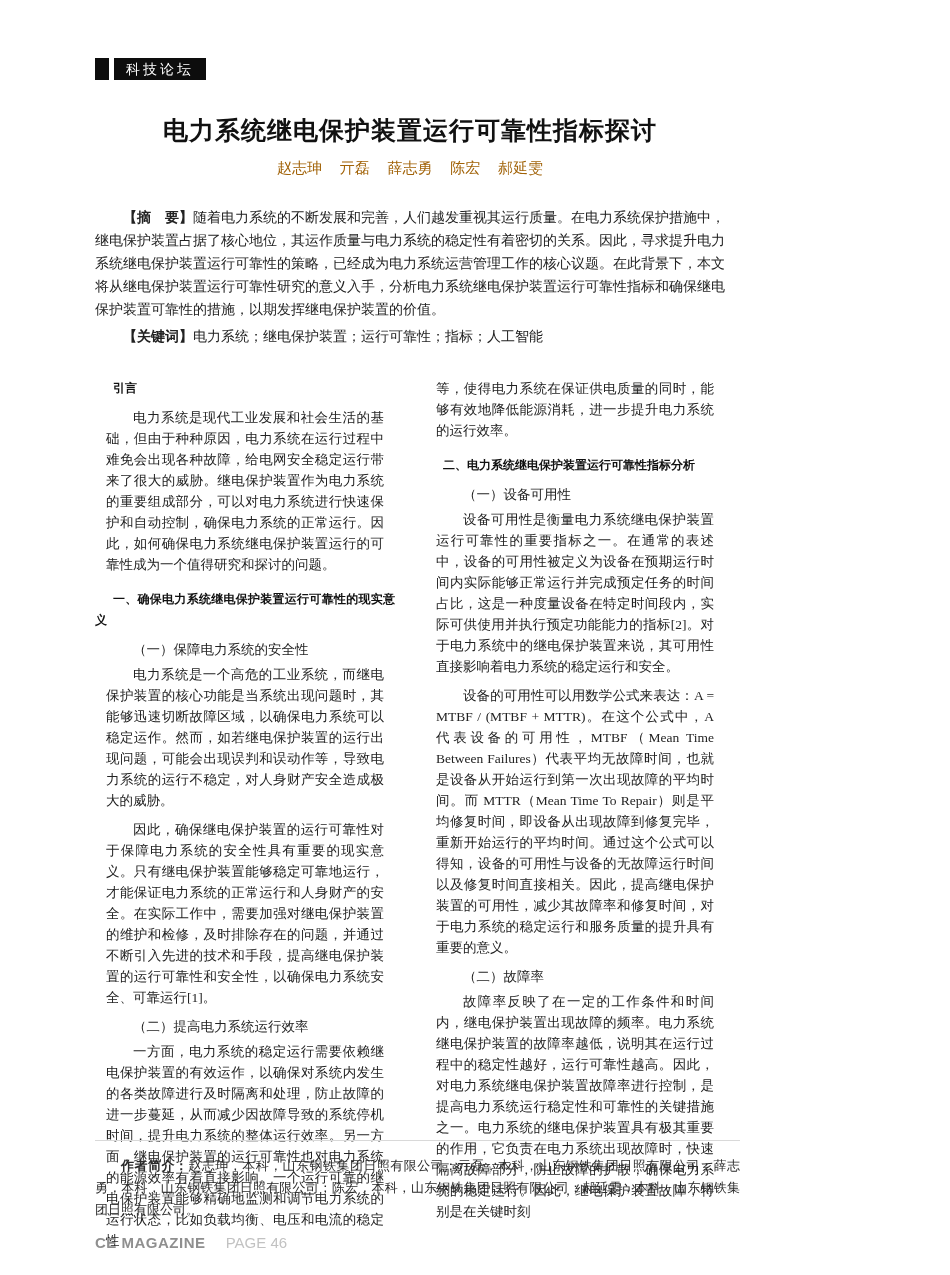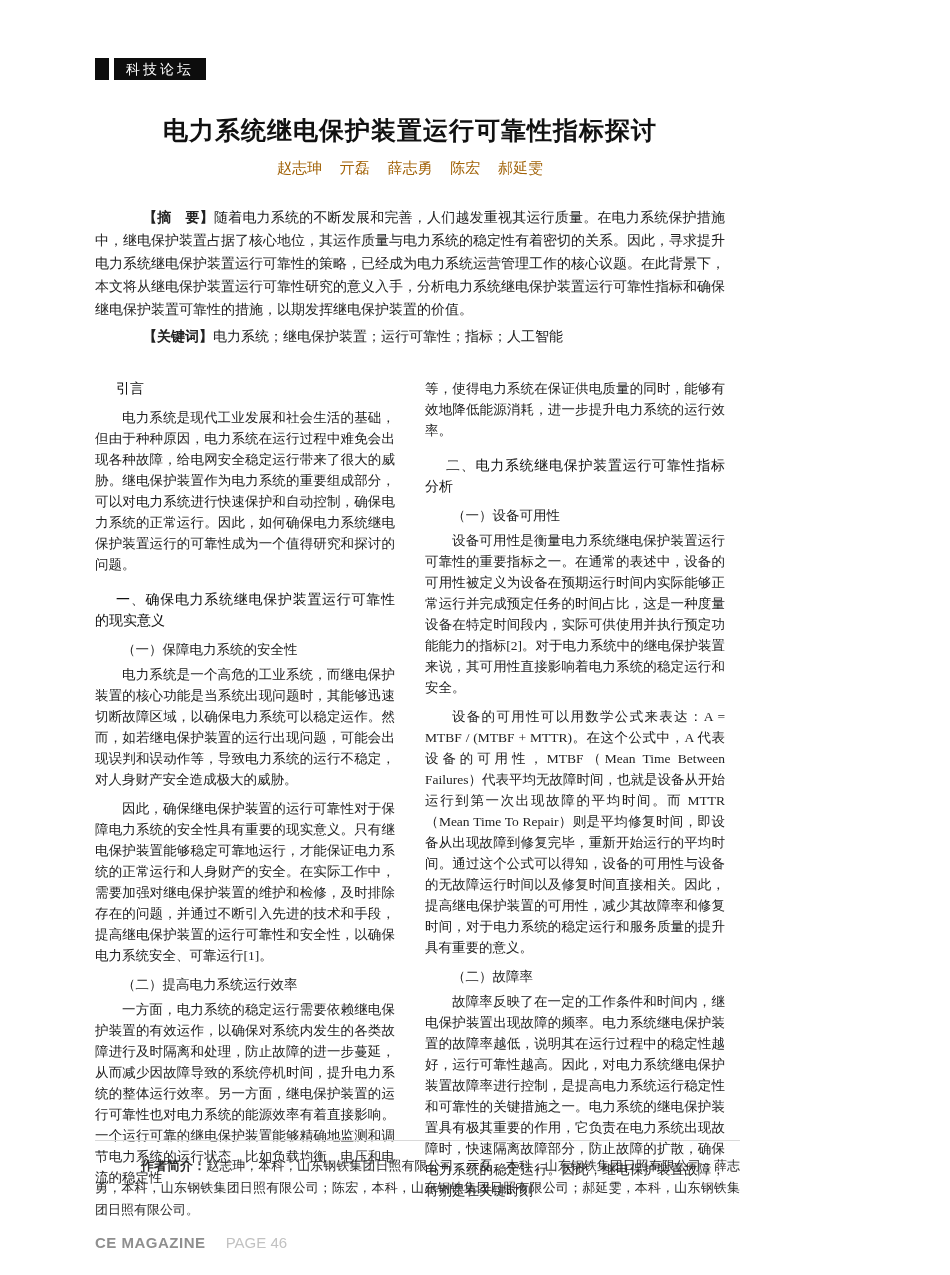--- a/index.html
+++ b/index.html
@@ -12,28 +12,28 @@
   .badge-square{width:14px;background:#0d0d0d;}
   .badge{background:#0d0d0d;color:#ffffff;font-family:"Liberation Sans",sans-serif;
          font-size:14px;line-height:22px;padding:0 12px;letter-spacing:3px;}
 
   .title{font-family:"Liberation Sans",sans-serif;font-size:25px;font-weight:700;
          text-align:center;margin:12px 0 12px;letter-spacing:1px;color:#111;}
   .authors{text-align:center;font-size:15px;word-spacing:14px;margin-bottom:28px;color:#a16207;}
 
   .abstract,.keywords{font-size:14px;line-height:23px;text-align:justify;text-indent:2em;color:#222;margin:0;}
   .keywords{margin-top:4px;}
-  .lab{font-weight:700;margin-left:20px;}
+  .lab{font-weight:700;}
 
   .columns{display:flex;gap:30px;margin-top:30px;}
   .col{width:365px;font-size:13.5px;line-height:21px;text-align:justify;color:#222;}
-  .col p{margin:0 0 8px;text-indent:2em;}
+  .col p{margin:0 11px 8px;text-indent:2em;}
   .col p.cont{text-indent:0;}
   .col p.subhead{margin-bottom:4px;}
-  .col h2{font-family:"Liberation Sans",sans-serif;font-size:14px;font-weight:400;
+  .col h2{font-family:"Liberation Sans",sans-serif;font-size:12px;font-weight:700;
           margin:14px 0 8px;text-indent:1.5em;line-height:21px;color:#111;}
   .col h2.first{margin-top:0;}
 
   .footer{position:absolute;left:95px;right:80px;bottom:0;height:135px;}
   .rule{border-top:1px solid #d9d9d9;height:0;}
   .bio{font-size:13px;line-height:22px;text-align:justify;text-indent:2em;color:#2a2a2a;margin:14px 0 0;}
   .pageinfo{position:absolute;left:0;bottom:24px;font-family:"Liberation Sans",sans-serif;font-size:15px;}
   .mag{color:#8f8f8f;font-weight:700;letter-spacing:0.5px;}
   .pg{color:#c2c2c2;margin-left:16px;}
 </style>

